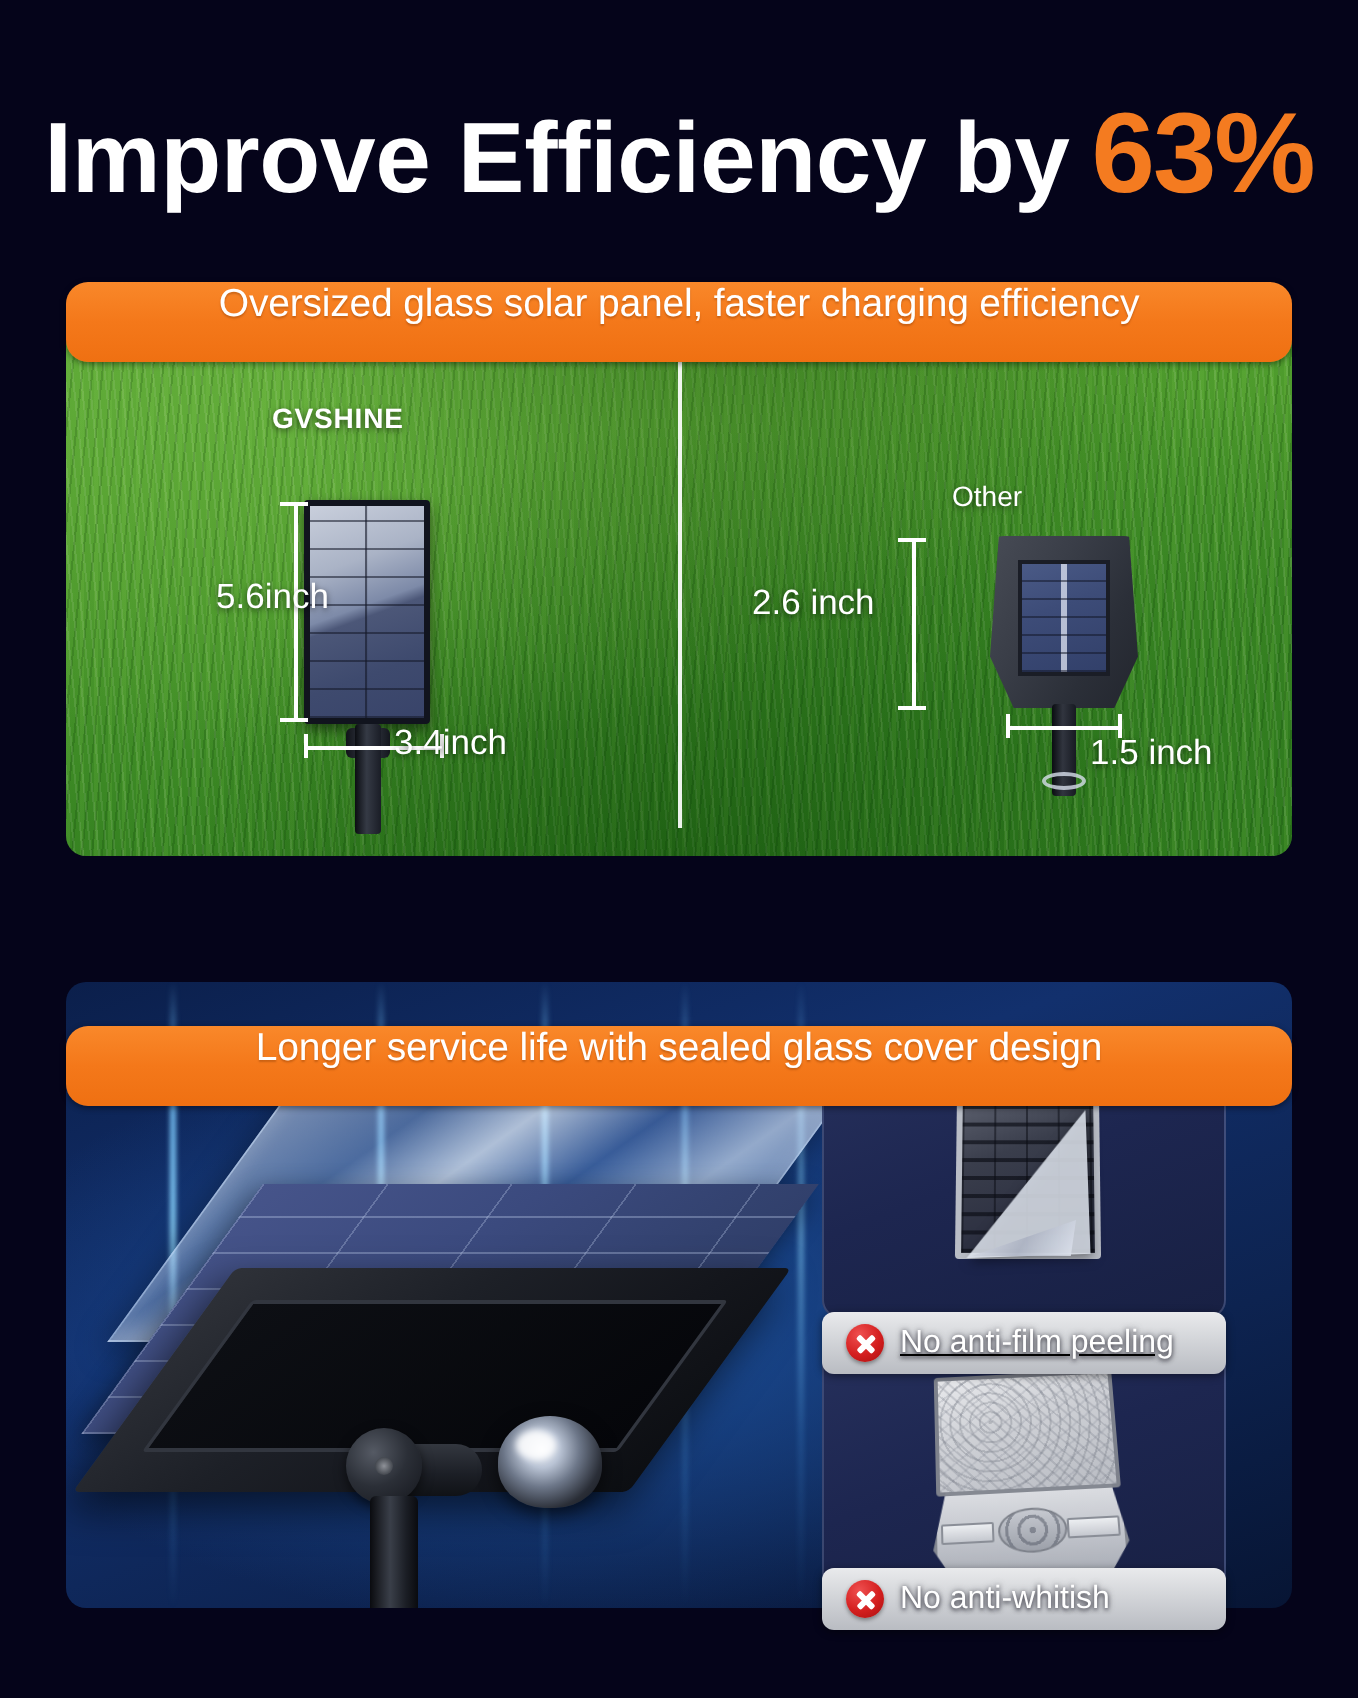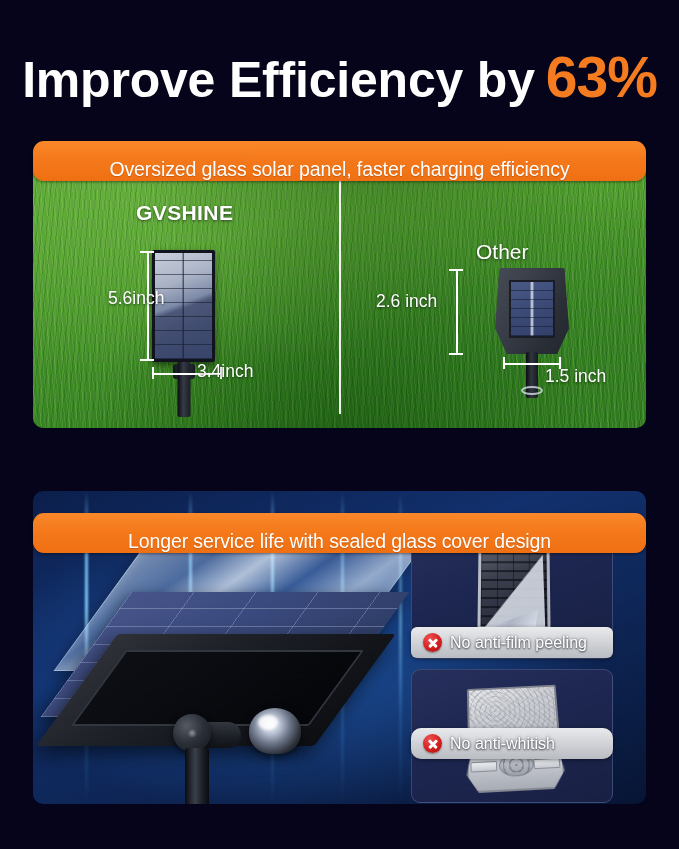--- a/index.html
+++ b/index.html
@@ -46,21 +46,21 @@
 
   
   .banner {
     position: absolute;
     left: 33px;
     width: 613px;
     height: 40px;
     background: linear-gradient(180deg, #f9882a 0%, #f4781a 50%, #ef7012 100%);
     border-radius: 11px;
     display: flex;
-    align-items: flex-end;
+    align-items: flex-start;
     justify-content: center;
     z-index: 5;
     box-shadow: 0 1px 3px rgba(0,0,0,0.45);
   }
   .banner-text {
     font-size: 19.5px;
     color: #ffffff;
     letter-spacing: -0.1px;
     text-shadow: 0 1px 1px rgba(120,50,0,0.35);
   }
@@ -103,21 +103,21 @@
     top: 14px;
     width: 2px;
     height: 237px;
     background: rgba(255,255,255,0.92);
     z-index: 4;
   }
 
   .brand-label {
     position: absolute;
     top: 38px;
-    font-size: 21px;
+    font-size: 14px;
     color: #ffffff;
     z-index: 6;
     text-shadow: 0 1px 3px rgba(0,0,0,0.55);
   }
   #label-gvshine { left: 103px; font-weight: bold; letter-spacing: 0.4px; }
   #label-other   { left: 443px; font-weight: normal; margin-top: 39px; }
 
   
   .gv-product { position: absolute; left: 119px; top: 87px; z-index: 3; }
   .gv-panel {
@@ -478,22 +478,22 @@
     height: 31px;
     border-radius: 6px;
     background: linear-gradient(180deg, #e9eaec 0%, #d3d5d9 45%, #b9bcc2 100%);
     display: flex;
     align-items: center;
     padding-left: 12px;
     gap: 8px;
     z-index: 7;
     box-shadow: 0 1px 4px rgba(0,0,0,0.45);
   }
-  #caption-1 { top: 627px; }
-  #caption-2 { top: 728px; border-radius: 10px; }
+  #caption-1 { top: 656px; text-decoration: underline; }
+  #caption-2 { top: 784px; }
 
   .x-icon {
     flex: 0 0 auto;
     width: 19px; height: 19px;
     border-radius: 50%;
     background: radial-gradient(circle at 35% 28%, #ef5050 0%, #d41f1f 55%, #a80f0f 100%);
     position: relative;
     box-shadow: 0 1px 2px rgba(0,0,0,0.4);
   }
   .x-icon::before, .x-icon::after {

